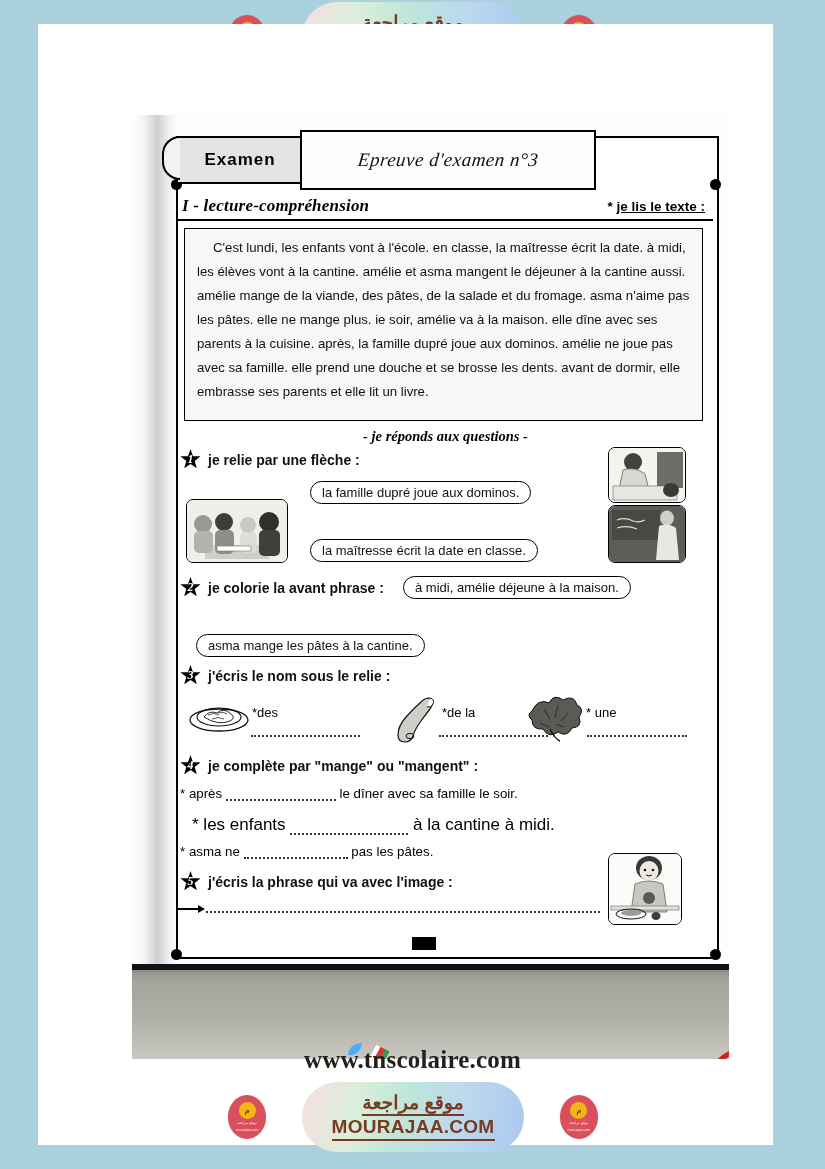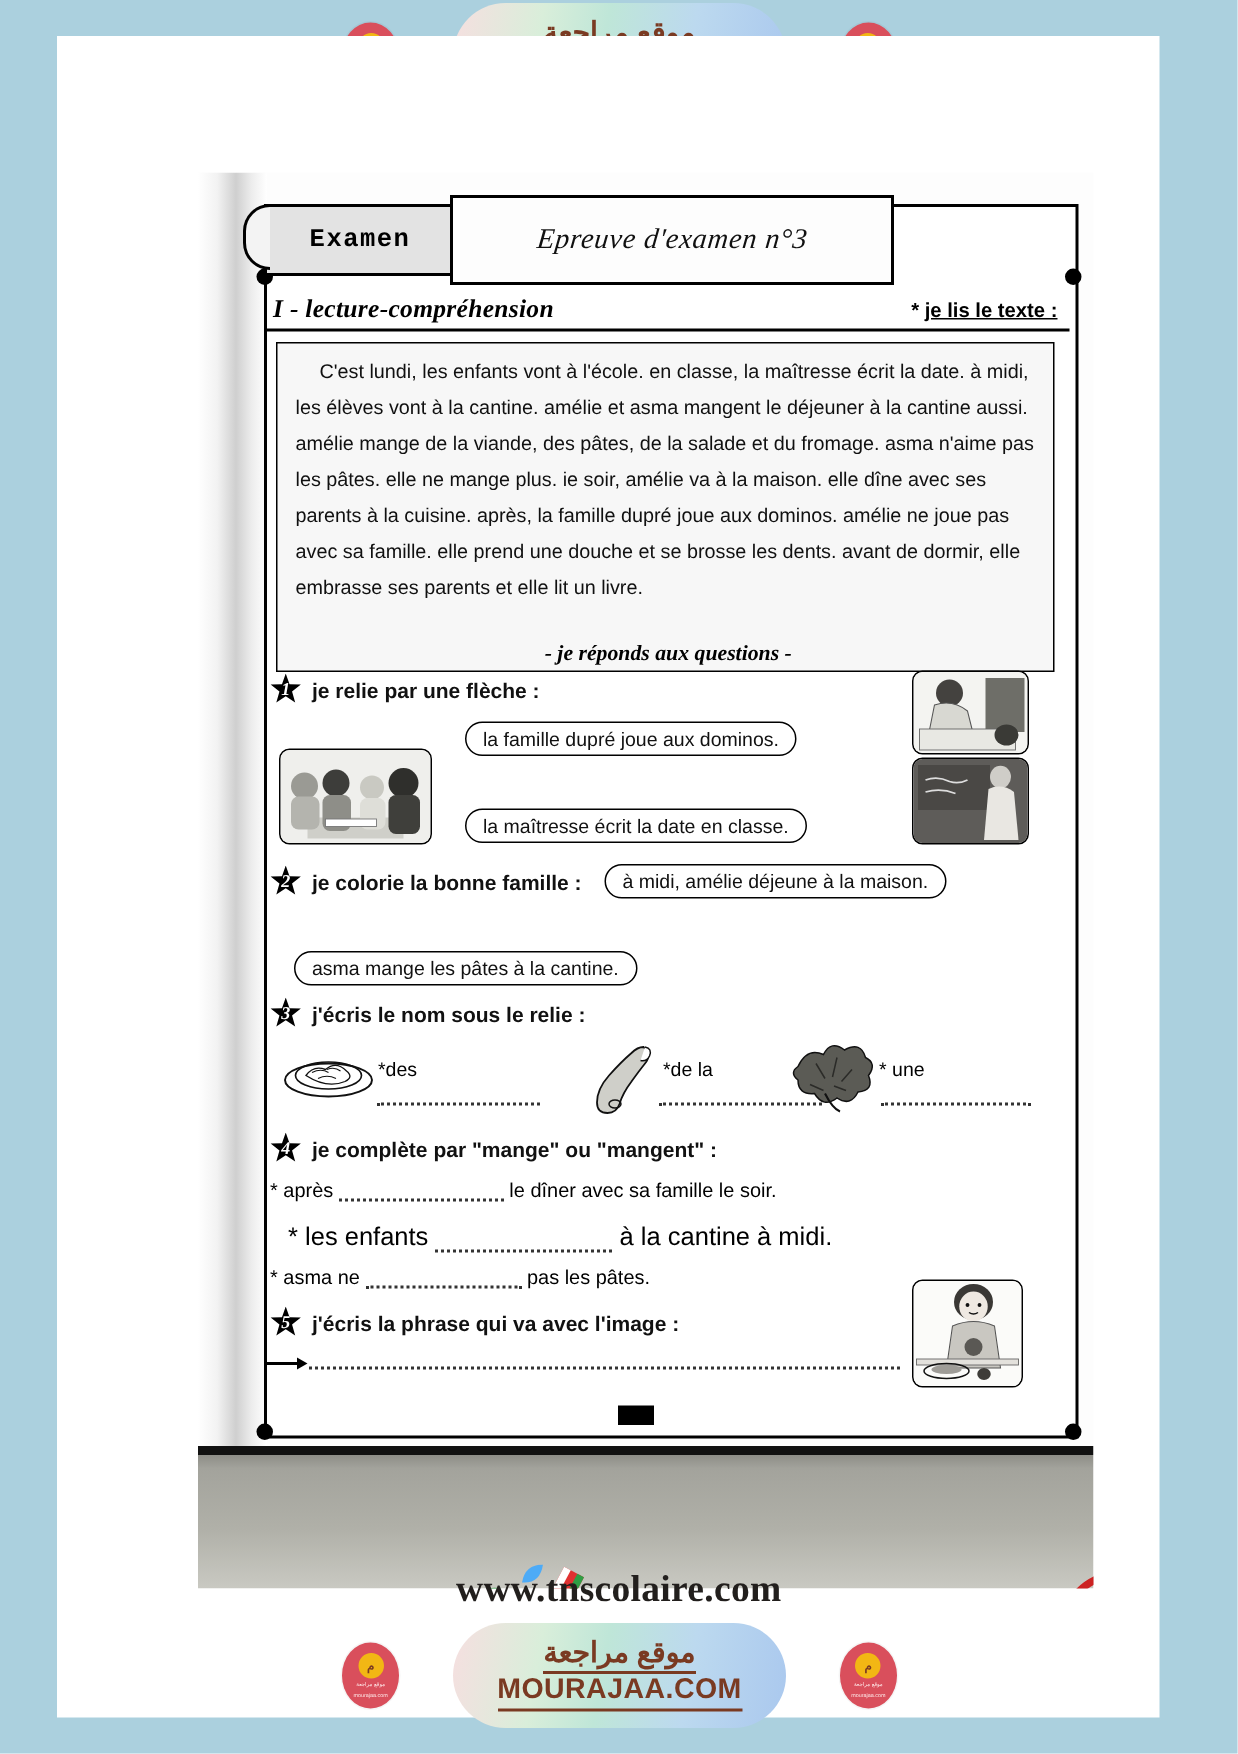--- a/index.html
+++ b/index.html
@@ -81,21 +81,21 @@
     border:2.5px solid #000;background:#fff;
   }
   .corner-dot{position:absolute;width:11px;height:11px;border-radius:50%;background:#000;}
 
   
   #ribbon{position:absolute;left:44px;top:21px;width:539px;height:52px;}
   .rb-left{
     position:absolute;left:0;top:0;width:124px;height:44px;
     background:#e3e3e3;border:2.5px solid #000;
     display:flex;align-items:center;justify-content:center;
-    font-family:Liberation Mono, monospace;font-weight:bold;font-size:17px;letter-spacing:1px;
+    font-family:Liberation Sans, sans-serif;font-weight:bold;font-size:17px;letter-spacing:1px;
     border-radius:0 0 0 0;
   }
   .rb-left:before{
     content:"";position:absolute;left:-16px;top:-2px;width:18px;height:44px;
     border:2.5px solid #000;border-right:none;border-radius:18px 0 0 18px;
     background:#f3f3f3;box-sizing:border-box;
   }
   .rb-mid{
     position:absolute;left:124px;top:-6px;width:292px;height:56px;
     background:#fdfdfd;border:2.5px solid #000;
@@ -126,21 +126,21 @@
   }
   #sec1 .lh{
     font-family:"Liberation Serif",serif;font-weight:bold;font-style:italic;
     font-size:17px;letter-spacing:.2px;padding-left:4px;
   }
   #sec1 .rh{font-size:13.5px;font-weight:bold;padding-right:8px;}
   #sec1 .rh u{text-decoration:underline;}
 
   
   #passage{
-    position:absolute;left:52px;top:113px;width:519px;height:220px;
+    position:absolute;left:52px;top:113px;width:519px;height:193px;
     border:1.6px solid #000;background:#f7f7f7;
     box-sizing:border-box;padding:7px 10px 0 12px;
   }
   #passage p{
     margin:0;font-size:13.2px;line-height:24px;color:#101010;
     text-align:left;text-indent:16px;
   }
 
   
   #qbanner{
@@ -284,21 +284,21 @@
         <ellipse cx="58" cy="12" rx="7" ry="7.5" fill="#cfcdc8"></ellipse>
         <path d="M50 20 q9 -4 17 2 l3 32 h-23z" fill="#e9e7e2"></path>
       </svg>
     </div>
 
     <div style="position:absolute;left:178px;top:366px;" class="pillbox">la famille dupré joue aux dominos.</div>
     <div style="position:absolute;left:178px;top:424px;" class="pillbox">la maîtresse écrit la date en classe.</div>
 
     <div class="qrow" style="left:48px;top:462px;">
       <span class="star">2</span>
-      <span class="qlabel">je colorie la bonne famille :</span>
+      <span class="qlabel">je colorie la avant phrase :</span>
     </div>
     <div style="position:absolute;left:271px;top:461px;" class="pillbox">à midi, amélie déjeune à la maison.</div>
     <div style="position:absolute;left:64px;top:519px;" class="pillbox">asma mange les pâtes à la cantine.</div>
 
     <div class="qrow" style="left:48px;top:550px;">
       <span class="star">3</span>
       <span class="qlabel">j'écris le nom sous le relie :</span>
     </div>
 
     <div style="position:absolute;left:56px;top:586px;width:62px;height:32px;">

